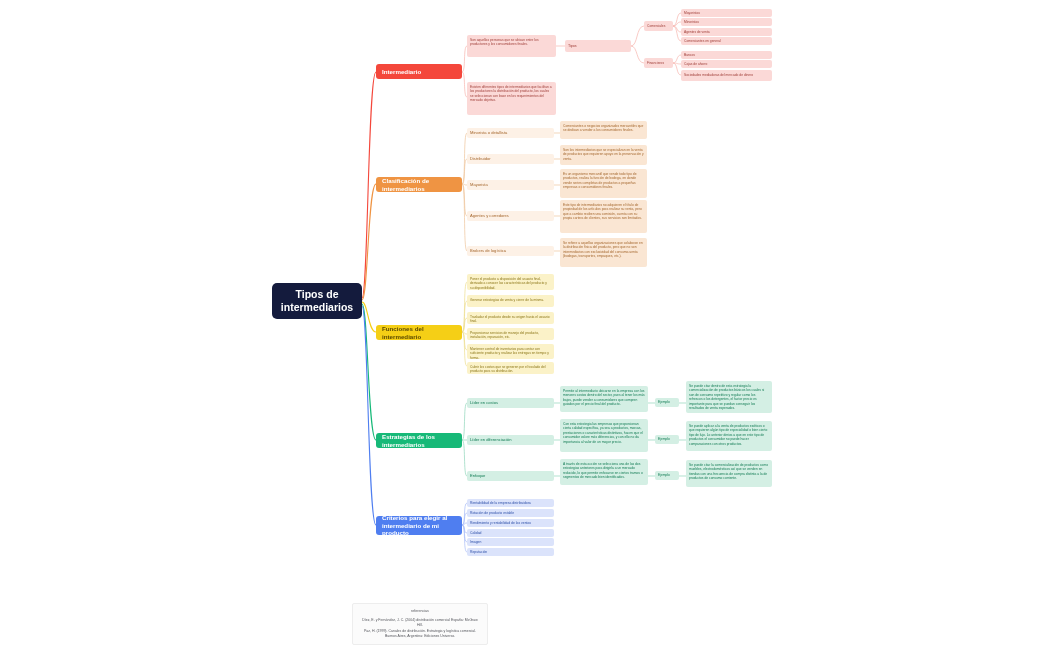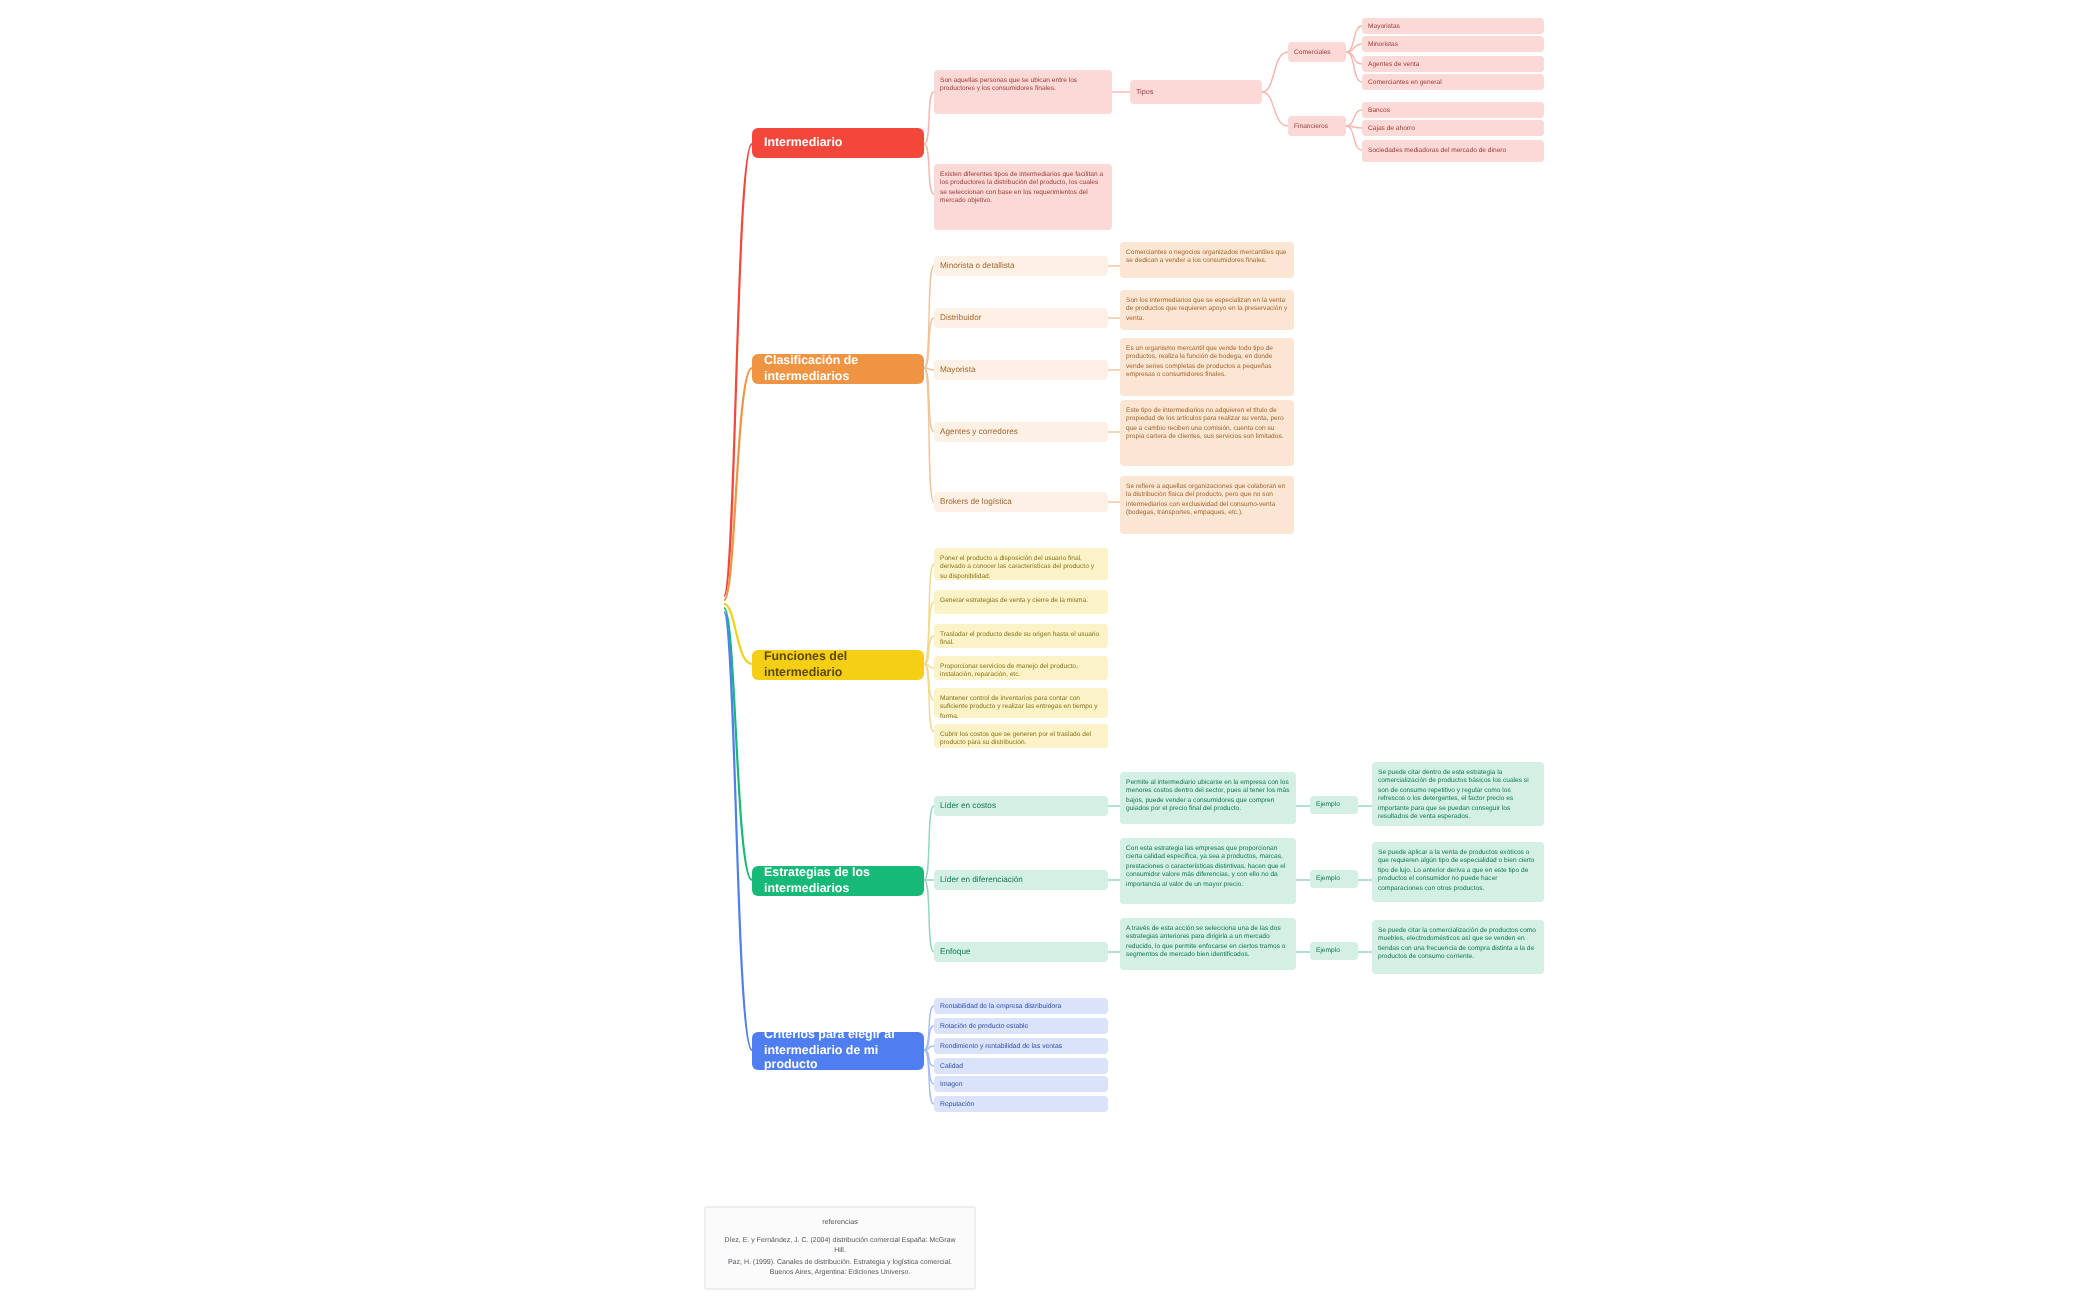--- a/index.html
+++ b/index.html
@@ -84,20 +84,24 @@
     <path d="M679,476 L686,476" stroke="#8fd6ba" stroke-width="0.7" fill="none"></path>
 
     <path d="M462,525 C466,525 463,503 467,503" stroke="#a8bcf6" stroke-width="0.7" fill="none"></path>
     <path d="M462,525 C466,525 463,513 467,513" stroke="#a8bcf6" stroke-width="0.7" fill="none"></path>
     <path d="M462,525 C466,525 463,523 467,523" stroke="#a8bcf6" stroke-width="0.7" fill="none"></path>
     <path d="M462,525 C466,525 463,533 467,533" stroke="#a8bcf6" stroke-width="0.7" fill="none"></path>
     <path d="M462,525 C466,525 463,542 467,542" stroke="#a8bcf6" stroke-width="0.7" fill="none"></path>
     <path d="M462,525 C466,525 463,552 467,552" stroke="#a8bcf6" stroke-width="0.7" fill="none"></path>
   </svg>
 
+  <div class="node root" style="left:272px;top:283px;width:90px;height:36px;">
+    <span style="white-space:pre-line;">Tipos de
+intermediarios</span>
+  </div>
 
   <div class="node branch" style="left:376px;top:64px;width:86px;height:15px;background:#f4473b;">
     <span>Intermediario</span>
   </div>
 
   <div class="node para" style="left:467px;top:35px;width:89px;height:22px;background:#fbd9d7;color:#9e3b35;">
     <span>Son aquellas personas que se ubican entre los productores y los consumidores finales.</span>
   </div>
 
   <div class="node para" style="left:467px;top:82px;width:89px;height:33px;background:#fbd9d7;color:#9e3b35;">

